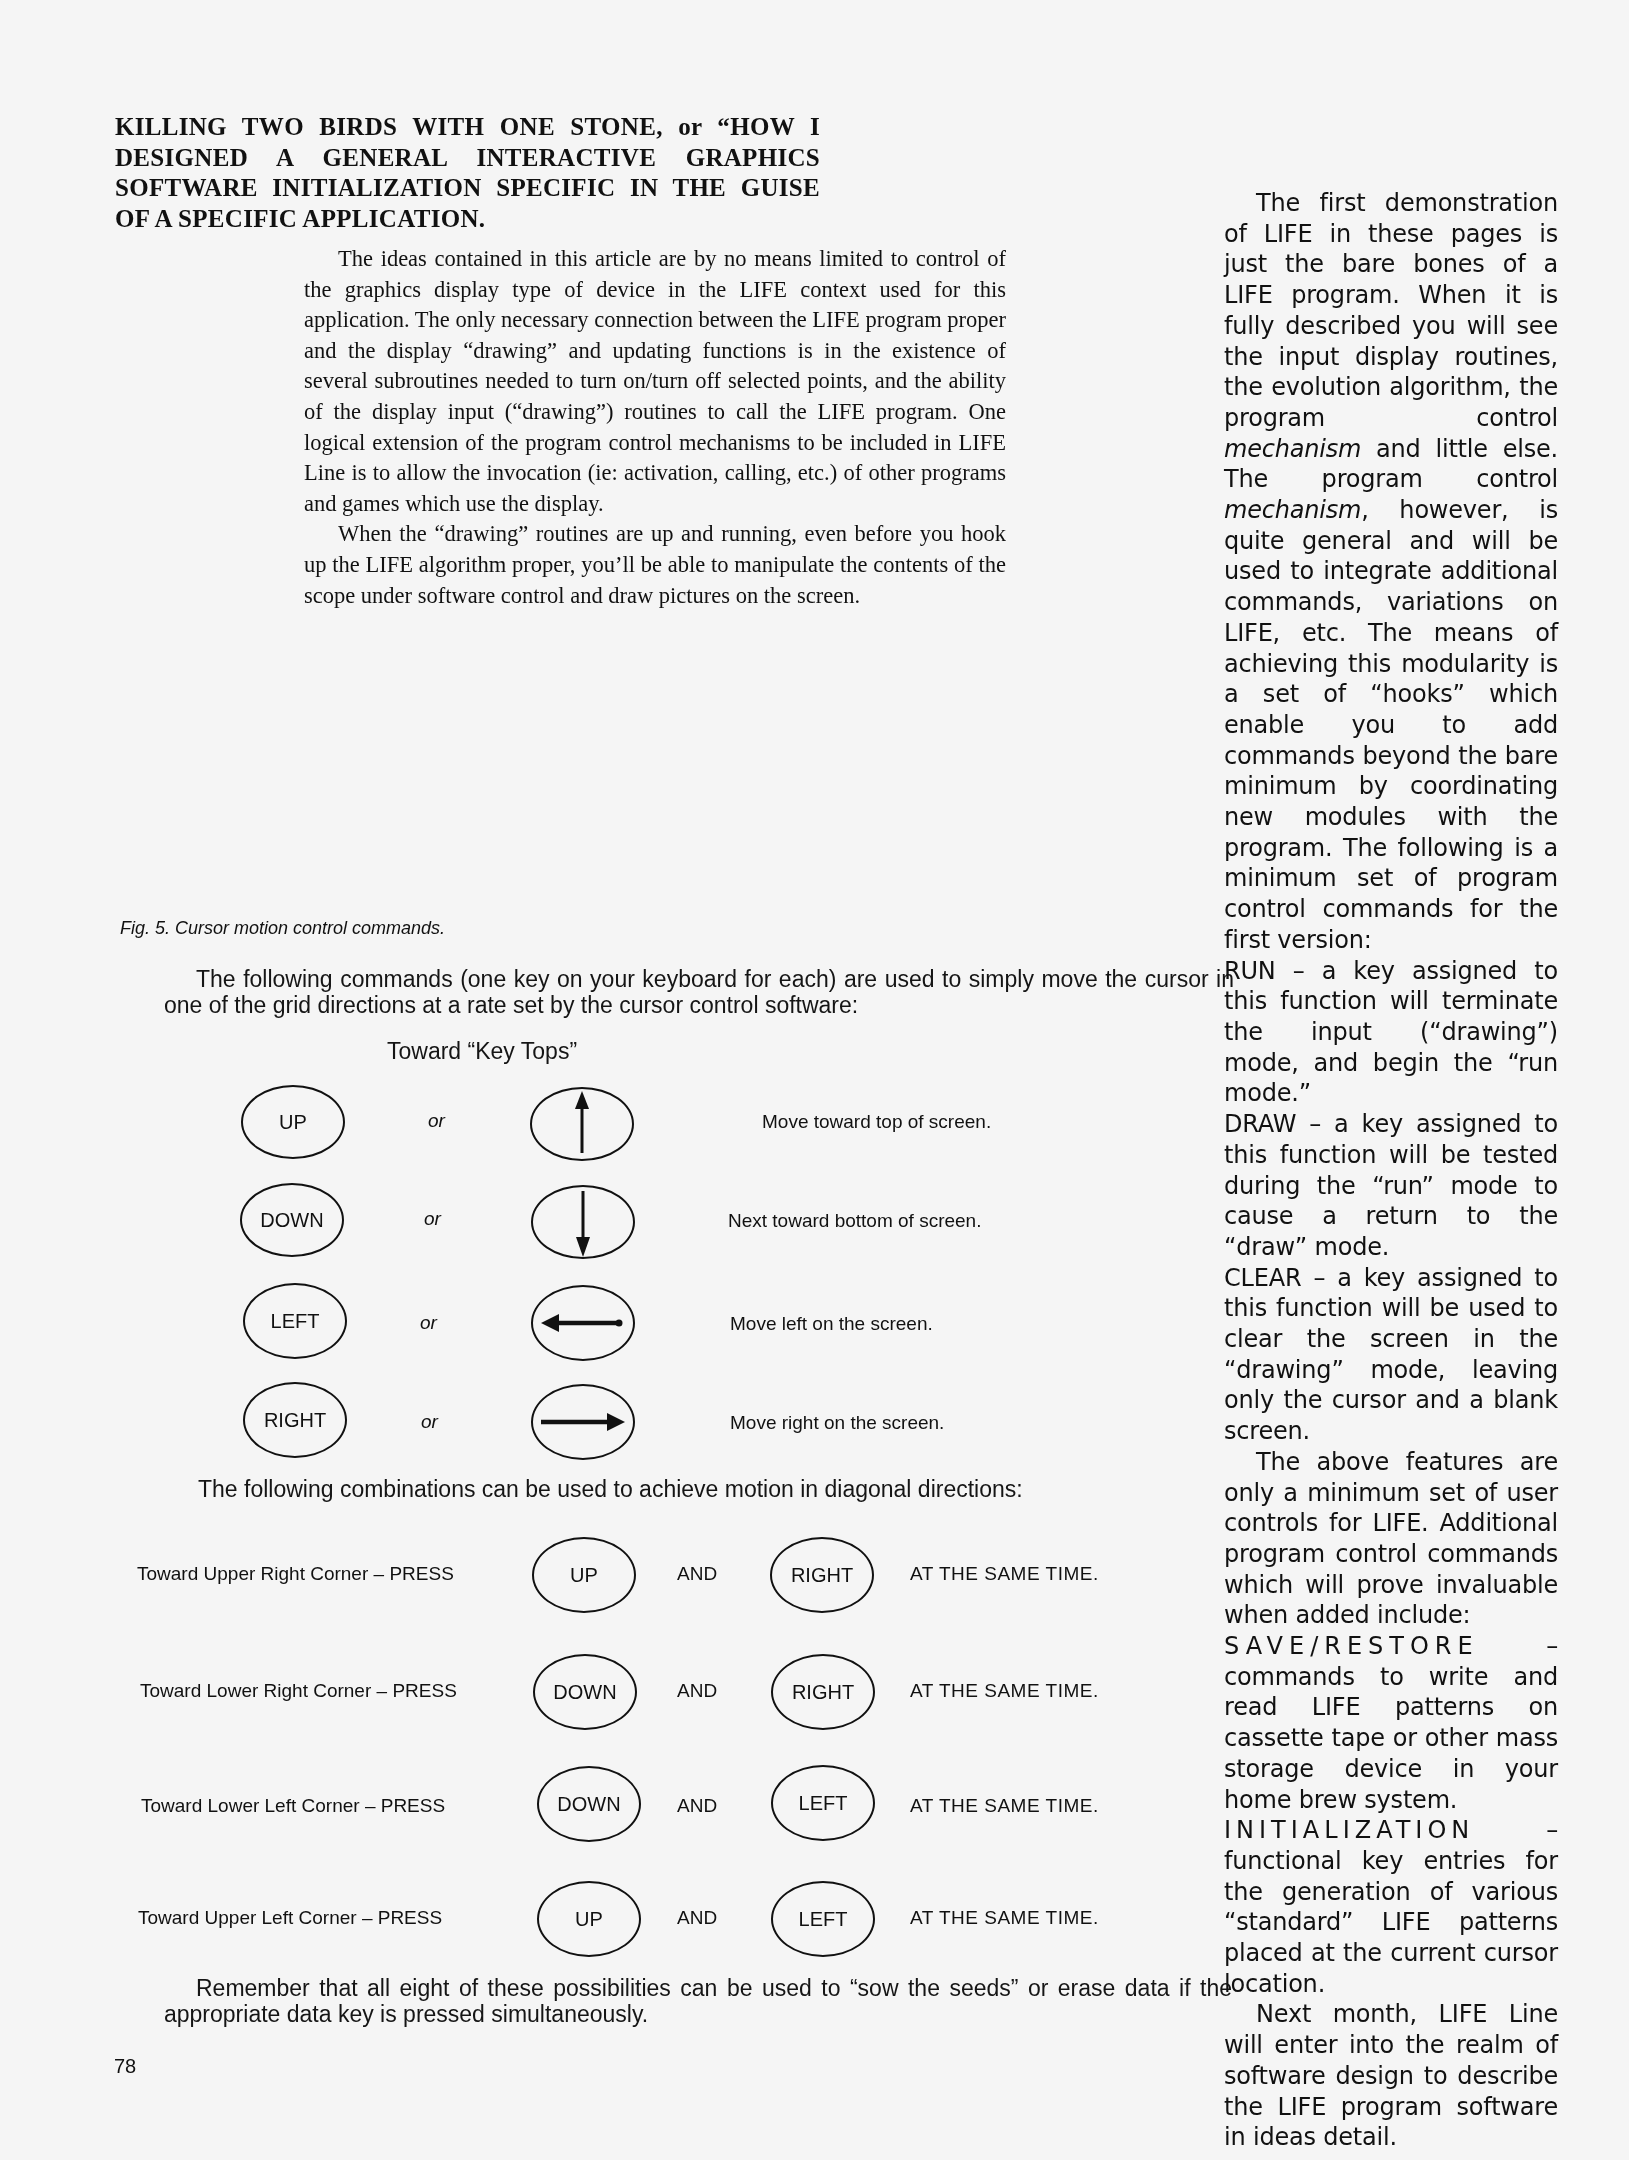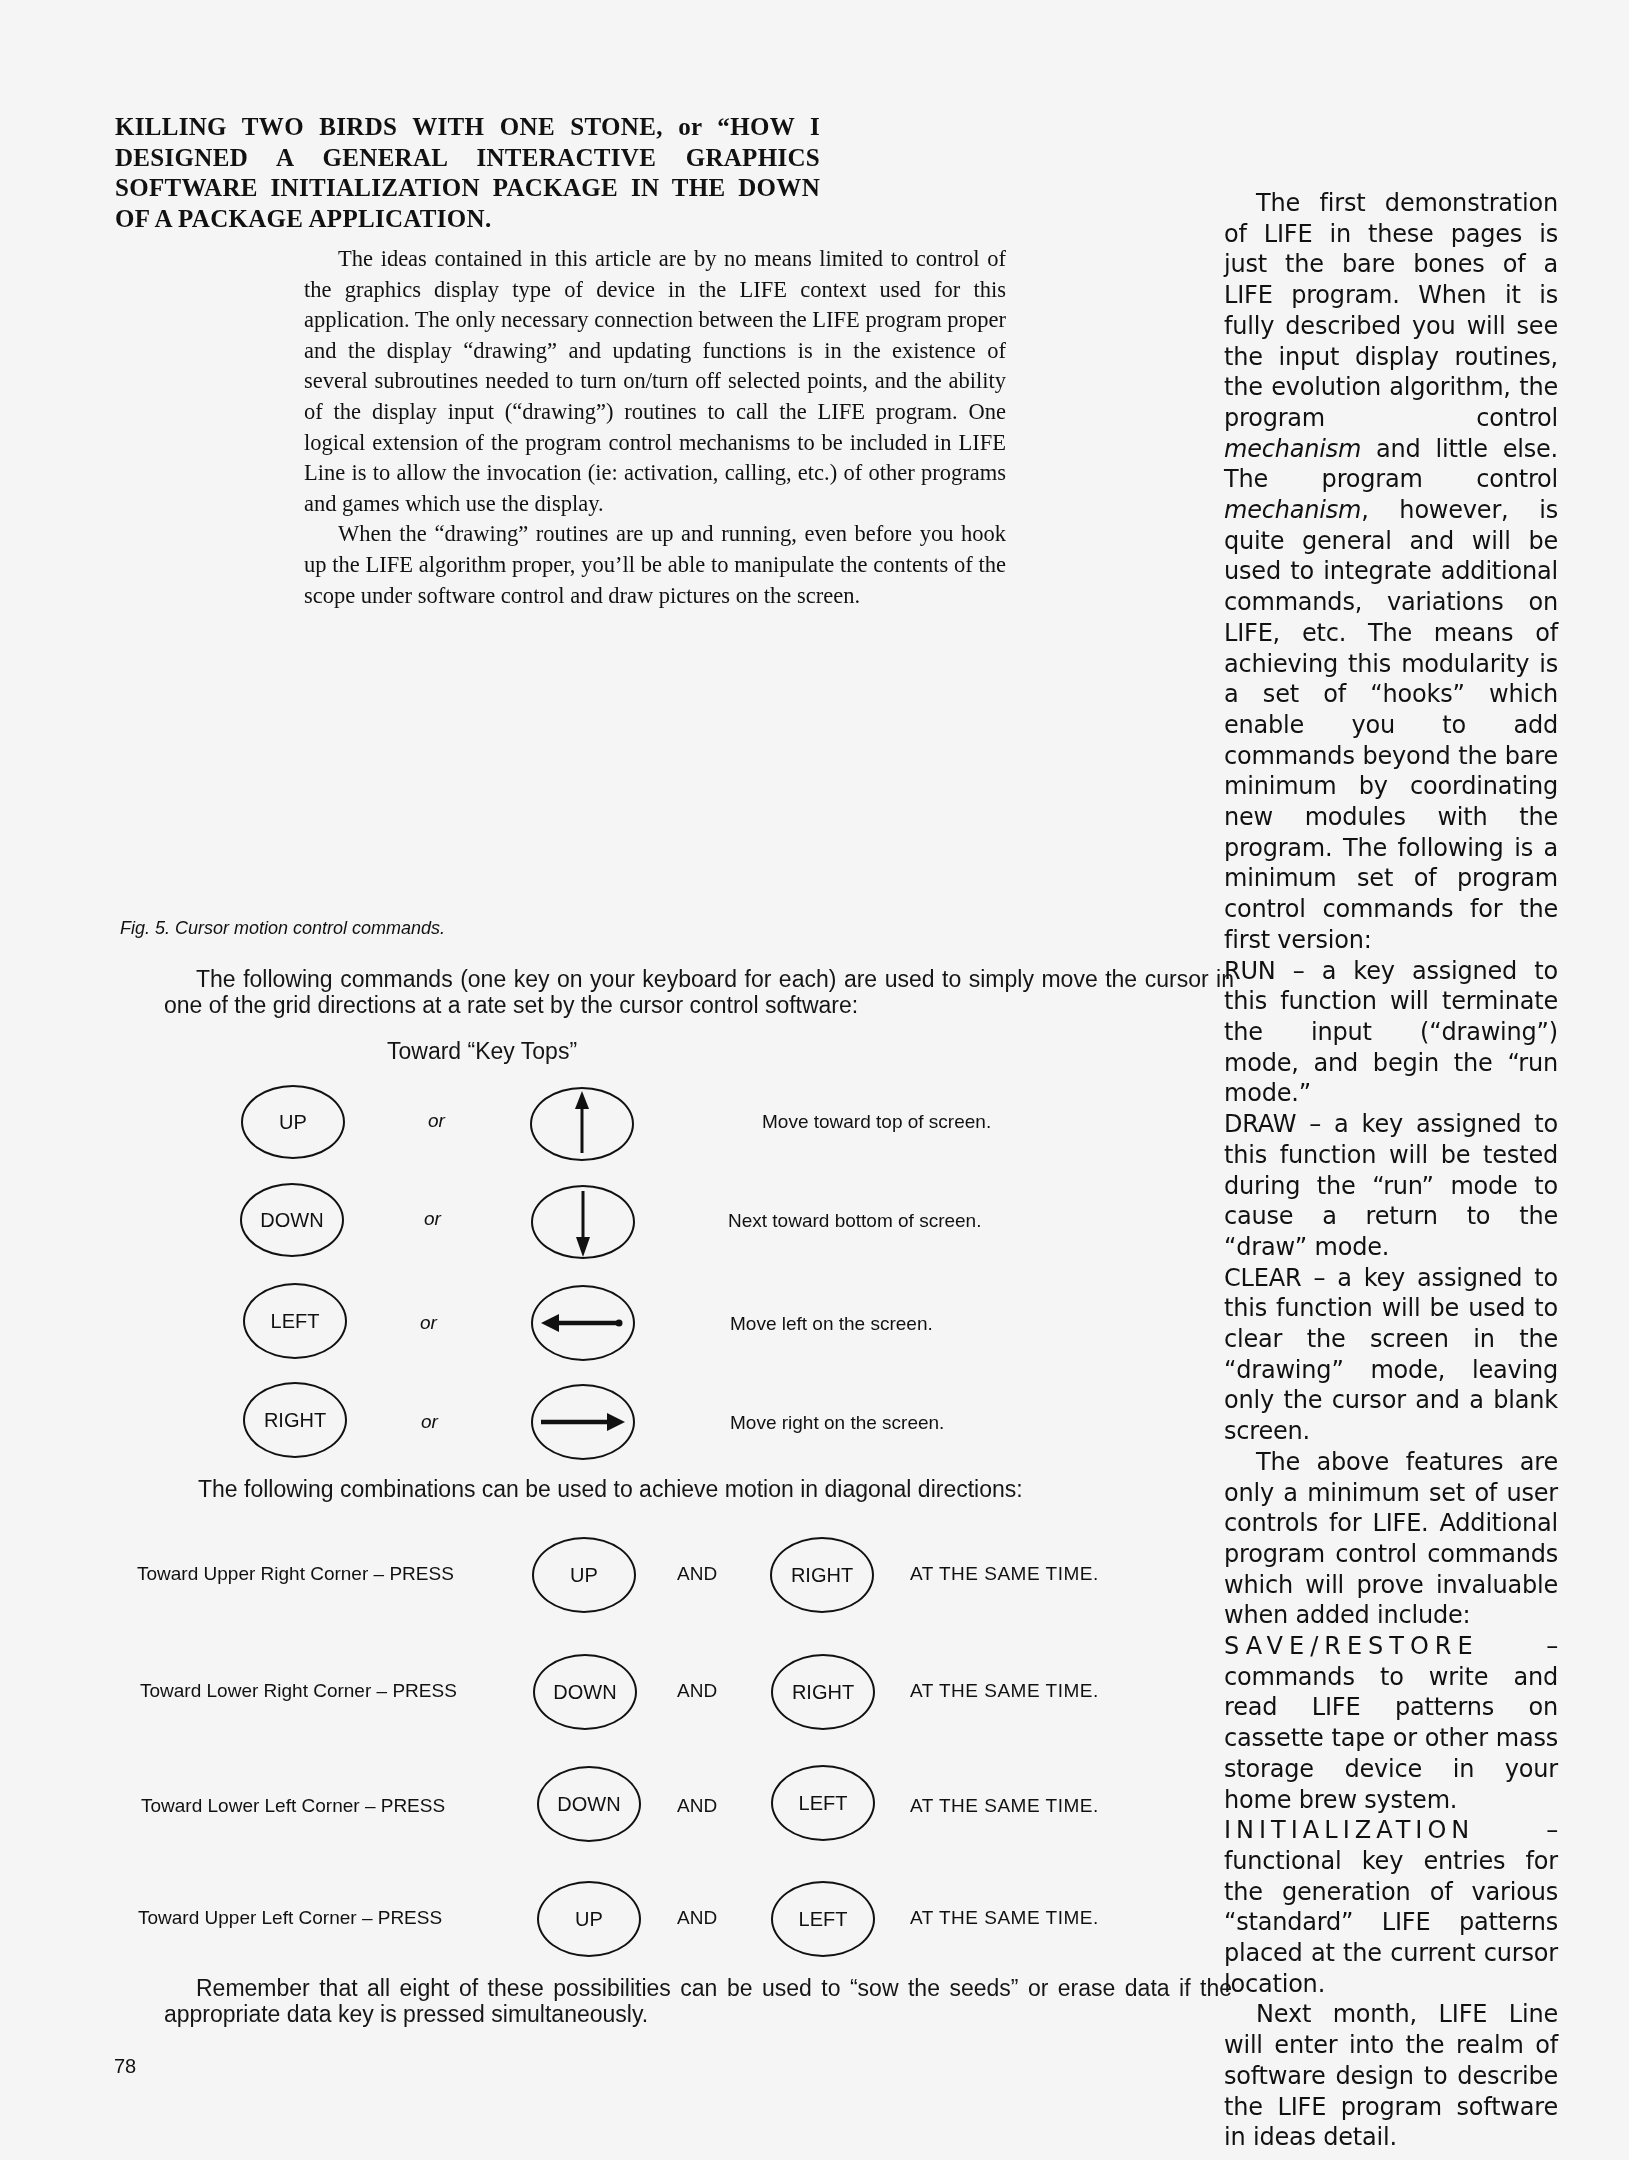--- a/index.html
+++ b/index.html
@@ -57,22 +57,22 @@
       left: 114px; top: 2055px; font-family: "Liberation Sans", sans-serif; font-size: 20px;
     }
     svg.arrow { position: absolute; }
   </style>
 </head>
 <body>
 
 <div class="abs title">
   <div>KILLING TWO BIRDS WITH ONE STONE, or “HOW I</div>
   <div>DESIGNED A GENERAL INTERACTIVE GRAPHICS</div>
-  <div>SOFTWARE INITIALIZATION PACKAGE IN THE DOWN</div>
-  <div class="last">OF A PACKAGE APPLICATION.</div>
+  <div>SOFTWARE INITIALIZATION SPECIFIC IN THE GUISE</div>
+  <div class="last">OF A SPECIFIC APPLICATION.</div>
 </div>
 
 <div class="abs intro">
   <p>The ideas contained in this article are by no means limited to control of the graphics display type of device in the LIFE context used for this application. The only necessary connection between the LIFE program proper and the display “drawing” and updating functions is in the existence of several subroutines needed to turn on/turn off selected points, and the ability of the display input (“drawing”) routines to call the LIFE program. One logical extension of the program control mechanisms to be included in LIFE Line is to allow the invocation (ie: activation, calling, etc.) of other programs and games which use the display.</p>
   <p>When the “drawing” routines are up and running, even before you hook up the LIFE algorithm proper, you’ll be able to manipulate the contents of the scope under software control and draw pictures on the screen.</p>
 </div>
 
 <div class="abs right-col">
   <p class="ind"><span>The first demonstration of LIFE in these pages is just the bare bones of a LIFE program. When it is fully described you will see the input display routines, the evolution algorithm, the program control </span><em>mechanism</em><span> and little else. The program control </span><em>mechanism</em><span>, however, is quite general and will be used to integrate additional commands, variations on LIFE, etc. The means of achieving this modularity is a set of “hooks” which enable you to add commands beyond the bare minimum by coordinating new modules with the program. The following is a minimum set of program control commands for the first version:</span></p>
   <p><span>RUN</span><span> – a key assigned to this function will terminate the input (“drawing”) mode, and begin the “run mode.”</span></p>

